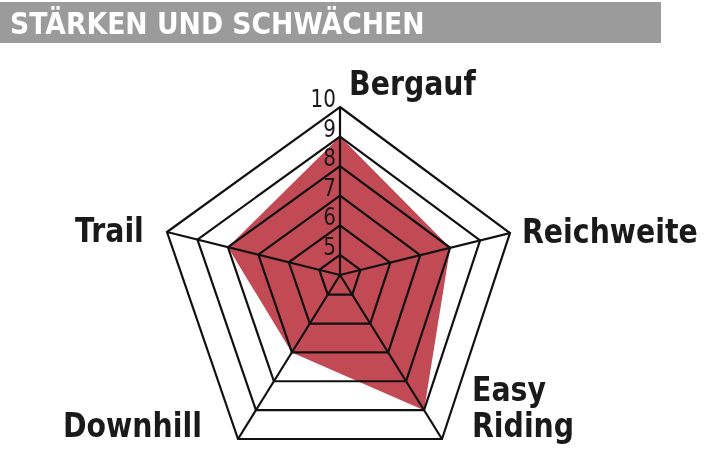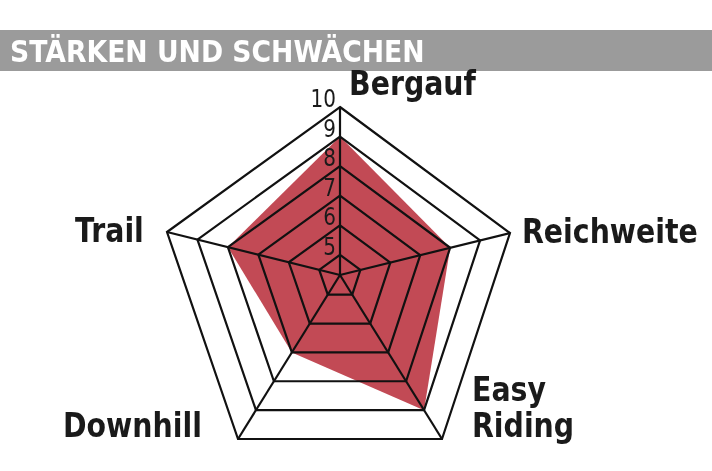--- a/index.html
+++ b/index.html
@@ -1,19 +1,19 @@
 <!DOCTYPE html>
 <html><head>
 <meta charset="utf-8">
 <style>
   html, body { margin: 0; padding: 0; background: #ffffff; }
   body { width: 712px; height: 471px; position: relative; overflow: hidden;
          font-family: "DejaVu Sans", sans-serif; }
-  .header-bar { position: absolute; left: 0; top: 2px; width: 712px; height: 41px;
-                background: #9b9b9b; margin-top: 28px; }
+  .header-bar { position: absolute; left: 0; top: 2px; width: 661px; height: 41px;
+                background: #9b9b9b; }
   .header-title { position: absolute; left: 10px; top: 4px; color: #ffffff;
                   font-family: "DejaVu Sans", sans-serif; font-weight: bold;
                   font-size: 31px; letter-spacing: 0px; line-height: 34px;
                   transform: scaleX(0.86); transform-origin: left center; white-space: nowrap; }
   svg.radar { position: absolute; left: 0; top: 0; }
   .axis-label { position: absolute; font-family: "DejaVu Sans", sans-serif; font-weight: bold;
                 font-size: 33px; color: #1a1a1a; line-height: 36px; white-space: nowrap;
                 transform: scaleX(0.86); transform-origin: left top; }
 </style>
 </head>

